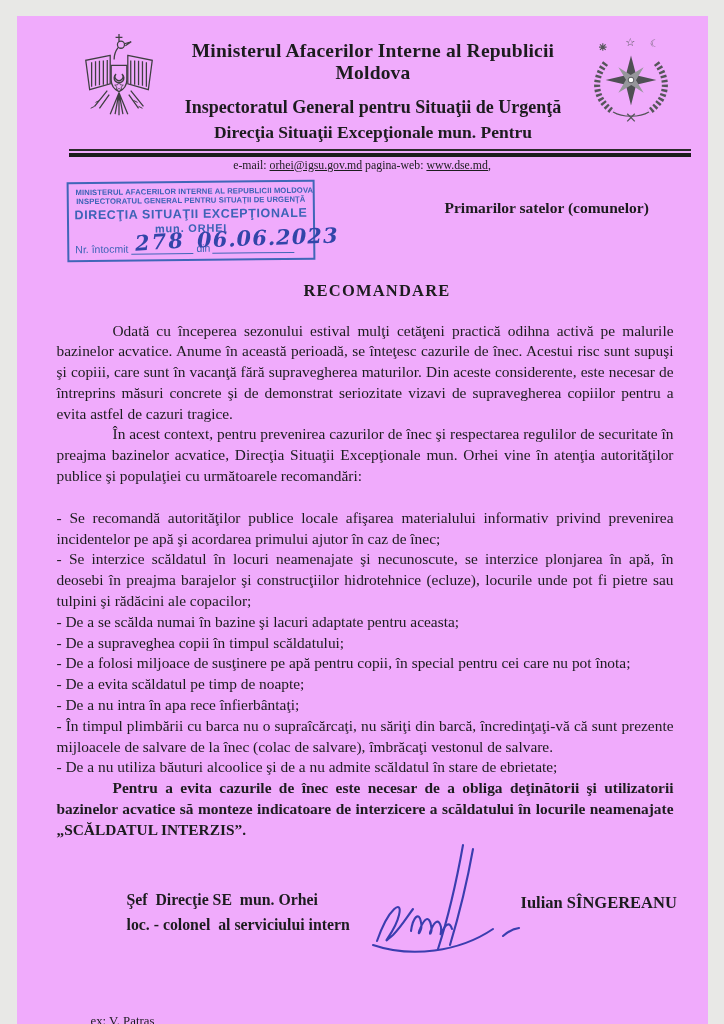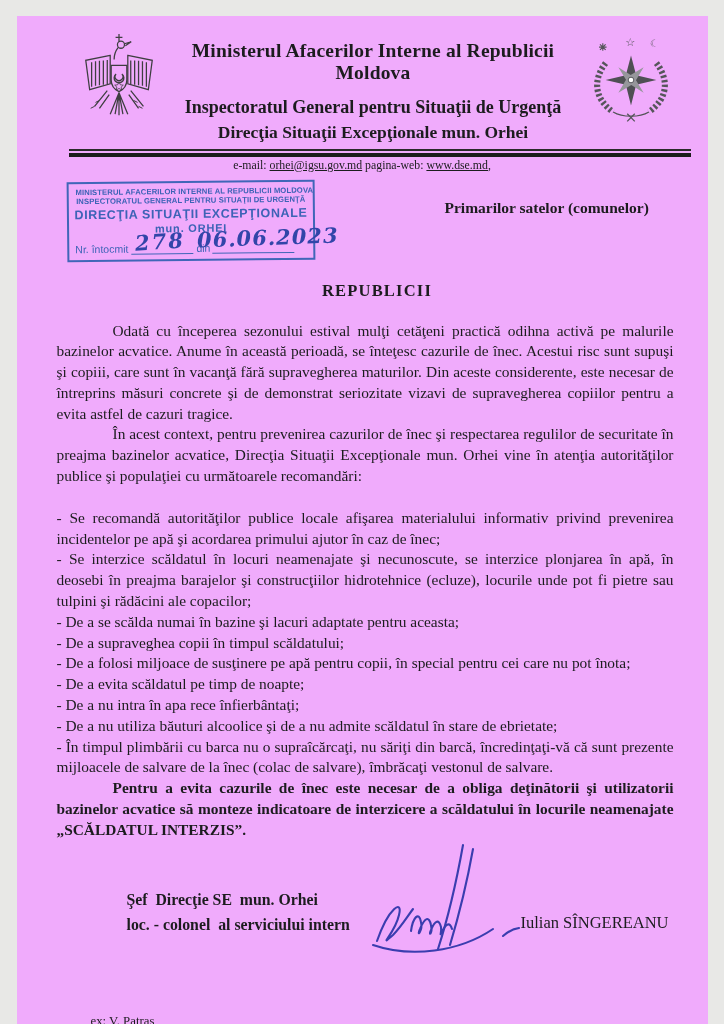--- a/index.html
+++ b/index.html
@@ -45,21 +45,21 @@
   .doc-title{text-align:center; font-size:16.5px; font-weight:bold; letter-spacing:1.2px; margin:16px 0 0 30px;}
   .body{margin:20px 34px 0 40px; font-size:15.4px; line-height:20.8px; text-align:justify;}
   .body p{margin:0;}
   .ind{text-indent:56px;}
   .b{margin:0;}
   .b-first{margin-top:21px !important;}
   .closing{font-weight:bold; text-indent:56px;}
   
   .sig{position:relative; height:105px; margin-top:28px;}
   .sig-roles{position:absolute; left:110px; top:18px; font-size:15.8px; font-weight:bold; line-height:25px; white-space:pre;}
-  .sig-name{position:absolute; left:504px; top:44px; font-size:16.5px; font-weight:normal;}
+  .sig-name{position:absolute; left:504px; top:24px; font-size:16.5px; font-weight:bold;}
   .sig-scribble{position:absolute; left:348px; top:-28px;}
   
   .foot{margin:38px 0 0 74px; font-size:12.8px; line-height:18px;}
 </style>
 </head>
 <body>
 
 <div class="page">
 
   <div class="hdr">
@@ -76,21 +76,21 @@
       <path d="M42 43 a5 5 0 1 0 6 0 a4 4 0 1 1 -6 0"></path>
       <path d="M45 51 l1.4 3 3 .3 -2.2 2 .6 3 -2.8 -1.6 -2.8 1.6 .6 -3 -2.2 -2 3 -.3 z" stroke-width=".8"></path>
       <path d="M45 62 L36 84 M45 62 L41 84 M45 62 L45 85 M45 62 L49 84 M45 62 L54 84"></path>
       <path d="M33 60 L20 76 M35 64 L25 78 M57 60 L70 76 M55 64 L65 78"></path>
       <path d="M20 76 l-4 2 m9 -8 l-4 2 m44 4 l4 2 m-9 -8 l4 2" stroke-width="1"></path>
     </svg>
 
     <div class="hdr-center">
       <div class="hdr-l1">Ministerul Afacerilor Interne al Republicii Moldova</div>
       <div class="hdr-l2">Inspectoratul General pentru Situaţii de Urgenţă</div>
-      <div class="hdr-l3">Direcţia Situaţii Excepţionale mun. Orhei</div>
+      <div class="hdr-l3">Direcţia Situaţii Excepţionale mun. Pentru</div>
     </div>
 
     <svg class="emblem" width="94" height="96" viewBox="0 0 100 100">
       <g stroke="#55555a" fill="none">
         <path d="M20 15 m-4 0 h8 M20 15 m0 -4 v8 M17 12 l6 6 M23 12 l-6 6" stroke-width="1.2"></path>
         <text x="44" y="14" font-size="12" font-family="DejaVu Sans, sans-serif" stroke="none" fill="#55555a">☆</text>
         <text x="70" y="15" font-size="11" font-family="DejaVu Sans, sans-serif" stroke="none" fill="#55555a">☾</text>
         <path d="M23 32 C 9 50 11 70 31 84" stroke-width="6.5" stroke-dasharray="2.6 2.4"></path>
         <path d="M77 32 C 91 50 89 70 69 84" stroke-width="6.5" stroke-dasharray="2.6 2.4"></path>
         <path d="M31 84 C 41 90 59 90 69 84" stroke-width="1.4"></path>
@@ -121,34 +121,34 @@
         <span>din</span>
         <span class="stamp-line" style="width:82px; margin-left:2px;"></span>
       </div>
     </div>
     <span class="hand hand-nr">278</span>
     <span class="hand hand-date">06.06.2023</span>
 
     <div class="addressee">Primarilor satelor (comunelor)</div>
   </div>
 
-  <div class="doc-title">REPUBLICII</div>
+  <div class="doc-title">RECOMANDARE</div>
 
   <div class="body">
     <p class="ind">Odată cu începerea sezonului estival mulţi cetăţeni practică odihna activă pe malurile bazinelor acvatice. Anume în această perioadă, se înteţesc cazurile de înec. Acestui risc sunt supuşi şi copiii, care sunt în vacanţă fără supravegherea maturilor. Din aceste considerente, este necesar de întreprins măsuri concrete şi de demonstrat seriozitate vizavi de supravegherea copiilor pentru a evita astfel de cazuri tragice.</p>
     <p class="ind">În acest context, pentru prevenirea cazurilor de înec şi respectarea regulilor de securitate în preajma bazinelor acvatice, Direcţia Situaţii Excepţionale mun. Orhei vine în atenţia autorităţilor publice şi populaţiei cu următoarele recomandări:</p>
     <p class="b b-first">- Se recomandă autorităţilor publice locale afişarea materialului informativ privind prevenirea incidentelor pe apă şi acordarea primului ajutor în caz de înec;</p>
     <p class="b">- Se interzice scăldatul în locuri neamenajate şi necunoscute, se interzice plonjarea în apă, în deosebi în preajma barajelor şi construcţiilor hidrotehnice (ecluze), locurile unde pot fi pietre sau tulpini şi rădăcini ale copacilor;</p>
     <p class="b">- De a se scălda numai în bazine şi lacuri adaptate pentru aceasta;</p>
     <p class="b">- De a supraveghea copii în timpul scăldatului;</p>
     <p class="b">- De a folosi miljoace de susţinere pe apă pentru copii, în special pentru cei care nu pot înota;</p>
     <p class="b">- De a evita scăldatul pe timp de noapte;</p>
     <p class="b">- De a nu intra în apa rece înfierbântaţi;</p>
+    <p class="b">- În timpul plimbării cu barca nu o supraîcărcaţi, nu săriţi din barcă, încredinţaţi-vă că sunt prezente mijloacele de salvare de la înec (colac de salvare), îmbrăcaţi vestonul de salvare.</p>
     <p class="b">- De a nu utiliza băuturi alcoolice şi de a nu admite scăldatul în stare de ebrietate;</p>
-    <p class="b">- În timpul plimbării cu barca nu o supraîcărcaţi, nu săriţi din barcă, încredinţaţi-vă că sunt prezente mijloacele de salvare de la înec (colac de salvare), îmbrăcaţi vestonul de salvare.</p>
     <p class="closing">Pentru a evita cazurile de înec este necesar de a obliga deţinătorii şi utilizatorii bazinelor acvatice  să monteze indicatoare de interzicere a scăldatului în locurile neamenajate „SCĂLDATUL INTERZIS”.</p>
   </div>
 
   <div class="sig">
     <div class="sig-roles">Şef  Direcţie SE  mun. Orhei
 loc. - colonel  al serviciului intern</div>
     <svg class="sig-scribble" width="170" height="125" viewBox="0 0 170 125" fill="none" stroke="#3a3daf" stroke-width="2.1" stroke-linecap="round">
       <path d="M98 4 C 93 32 84 74 73 108"></path>
       <path d="M108 8 C 103 36 94 74 85 104"></path>
       <path d="M12 100 C 24 66 38 58 34 74 C 30 92 12 108 28 94 C 36 86 42 76 48 68"></path>

